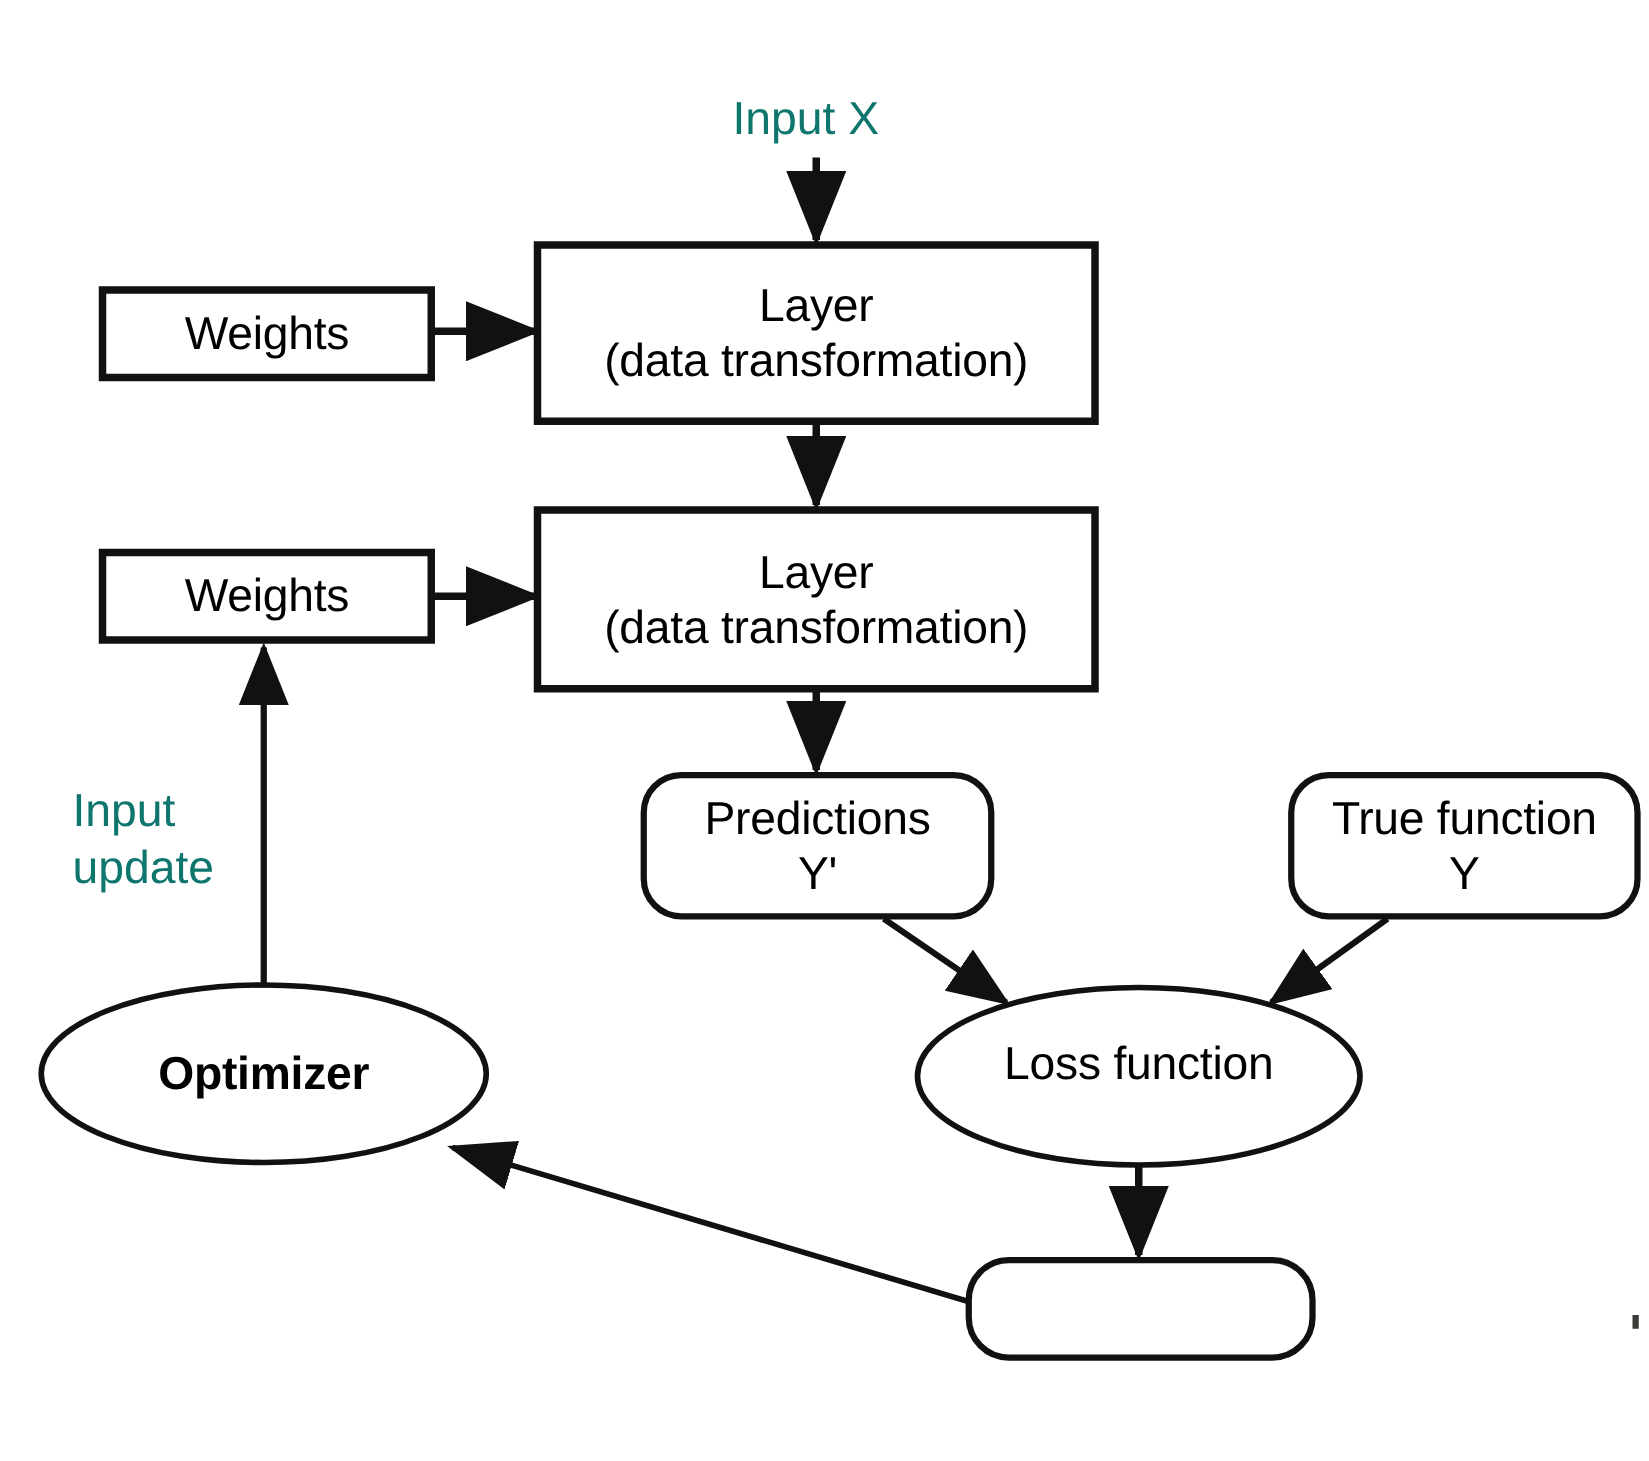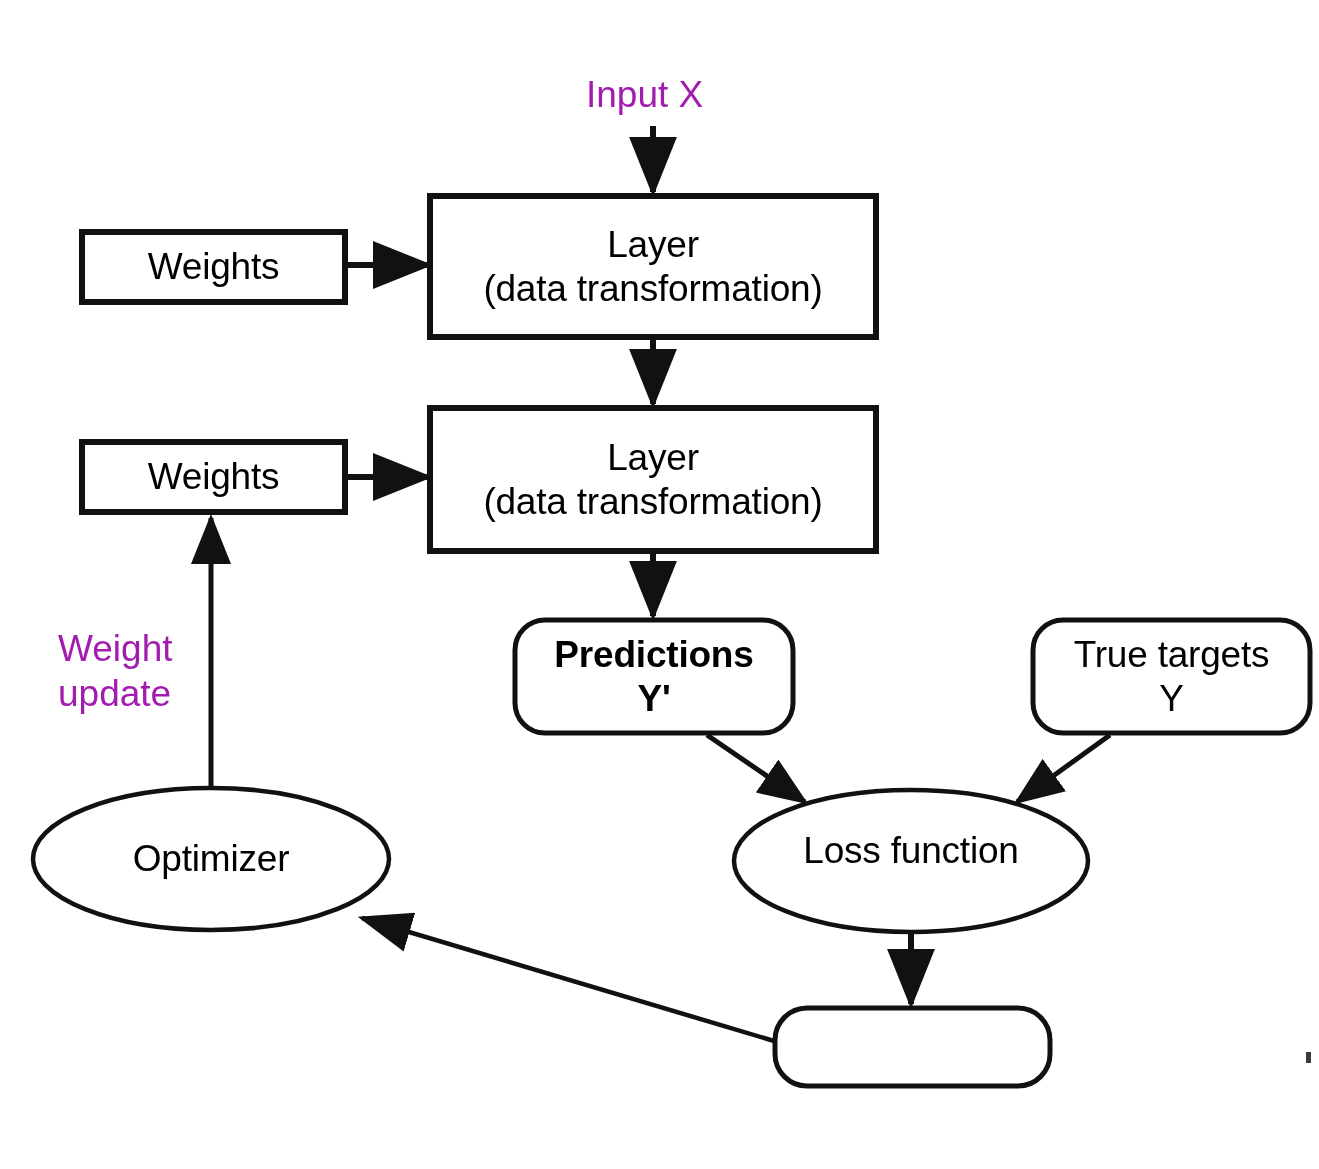--- a/index.html
+++ b/index.html
@@ -34,21 +34,21 @@
     color: #000000;
     font-family: "Liberation Sans", sans-serif;
     font-size: 37px;
     line-height: 1.18;
     letter-spacing: -0.2px;
     white-space: pre-line;
     pointer-events: none;
   }
   .free-label {
     position: absolute;
-    color: #a21caf;
+    color: #0f766e;
     font-family: "Liberation Sans", sans-serif;
     font-size: 37px;
     line-height: 1.22;
     white-space: pre-line;
     text-align: left;
   }
   .hit {
     position: absolute;
     background: transparent;
   }
@@ -117,32 +117,32 @@
   <div class="node-label" style="left:82px; top:232px; width:263px; height:70px;">Weights</div>
 
   <div class="node-label" style="left:82px; top:442px; width:263px; height:70px;">Weights</div>
 
   <div class="node-label" style="left:430px; top:196px; width:446px; height:141px;">Layer
 (data transformation)</div>
 
   <div class="node-label" style="left:430px; top:408px; width:446px; height:143px;">Layer
 (data transformation)</div>
 
-  <div class="node-label" style="left:515px; top:620px; width:278px; height:113px;font-weight:bold;">Predictions
+  <div class="node-label" style="left:515px; top:620px; width:278px; height:113px;">Predictions
 Y'</div>
 
-  <div class="node-label" style="left:1033px; top:620px; width:277px; height:113px;">True targets
+  <div class="node-label" style="left:1033px; top:620px; width:277px; height:113px;">True function
 Y</div>
 
-  <div class="node-label" style="left:33px; top:788px; width:356px; height:142px;">Optimizer</div>
+  <div class="node-label" style="left:33px; top:788px; width:356px; height:142px;font-weight:bold;">Optimizer</div>
 
   <div class="node-label" style="left:734px; top:780px; width:354px; height:142px;">Loss function</div>
 
 
-  <div class="free-label" style="left:58px; top:626px; width:180px;">Weight
+  <div class="free-label" style="left:58px; top:626px; width:180px;">Input
 update</div>
 
   <div class="speck" style="left:1306px; top:1052px; width:5px; height:11px;"></div>
 
   <div class="hit" style="left:82px; top:232px; width:263px; height:70px;"></div>
   <div class="hit" style="left:82px; top:442px; width:263px; height:70px;"></div>
   <div class="hit" style="left:430px; top:196px; width:446px; height:141px;"></div>
   <div class="hit" style="left:430px; top:408px; width:446px; height:143px;"></div>
   <div class="hit" style="left:515px; top:620px; width:278px; height:113px;"></div>
   <div class="hit" style="left:1033px; top:620px; width:277px; height:113px;"></div>

